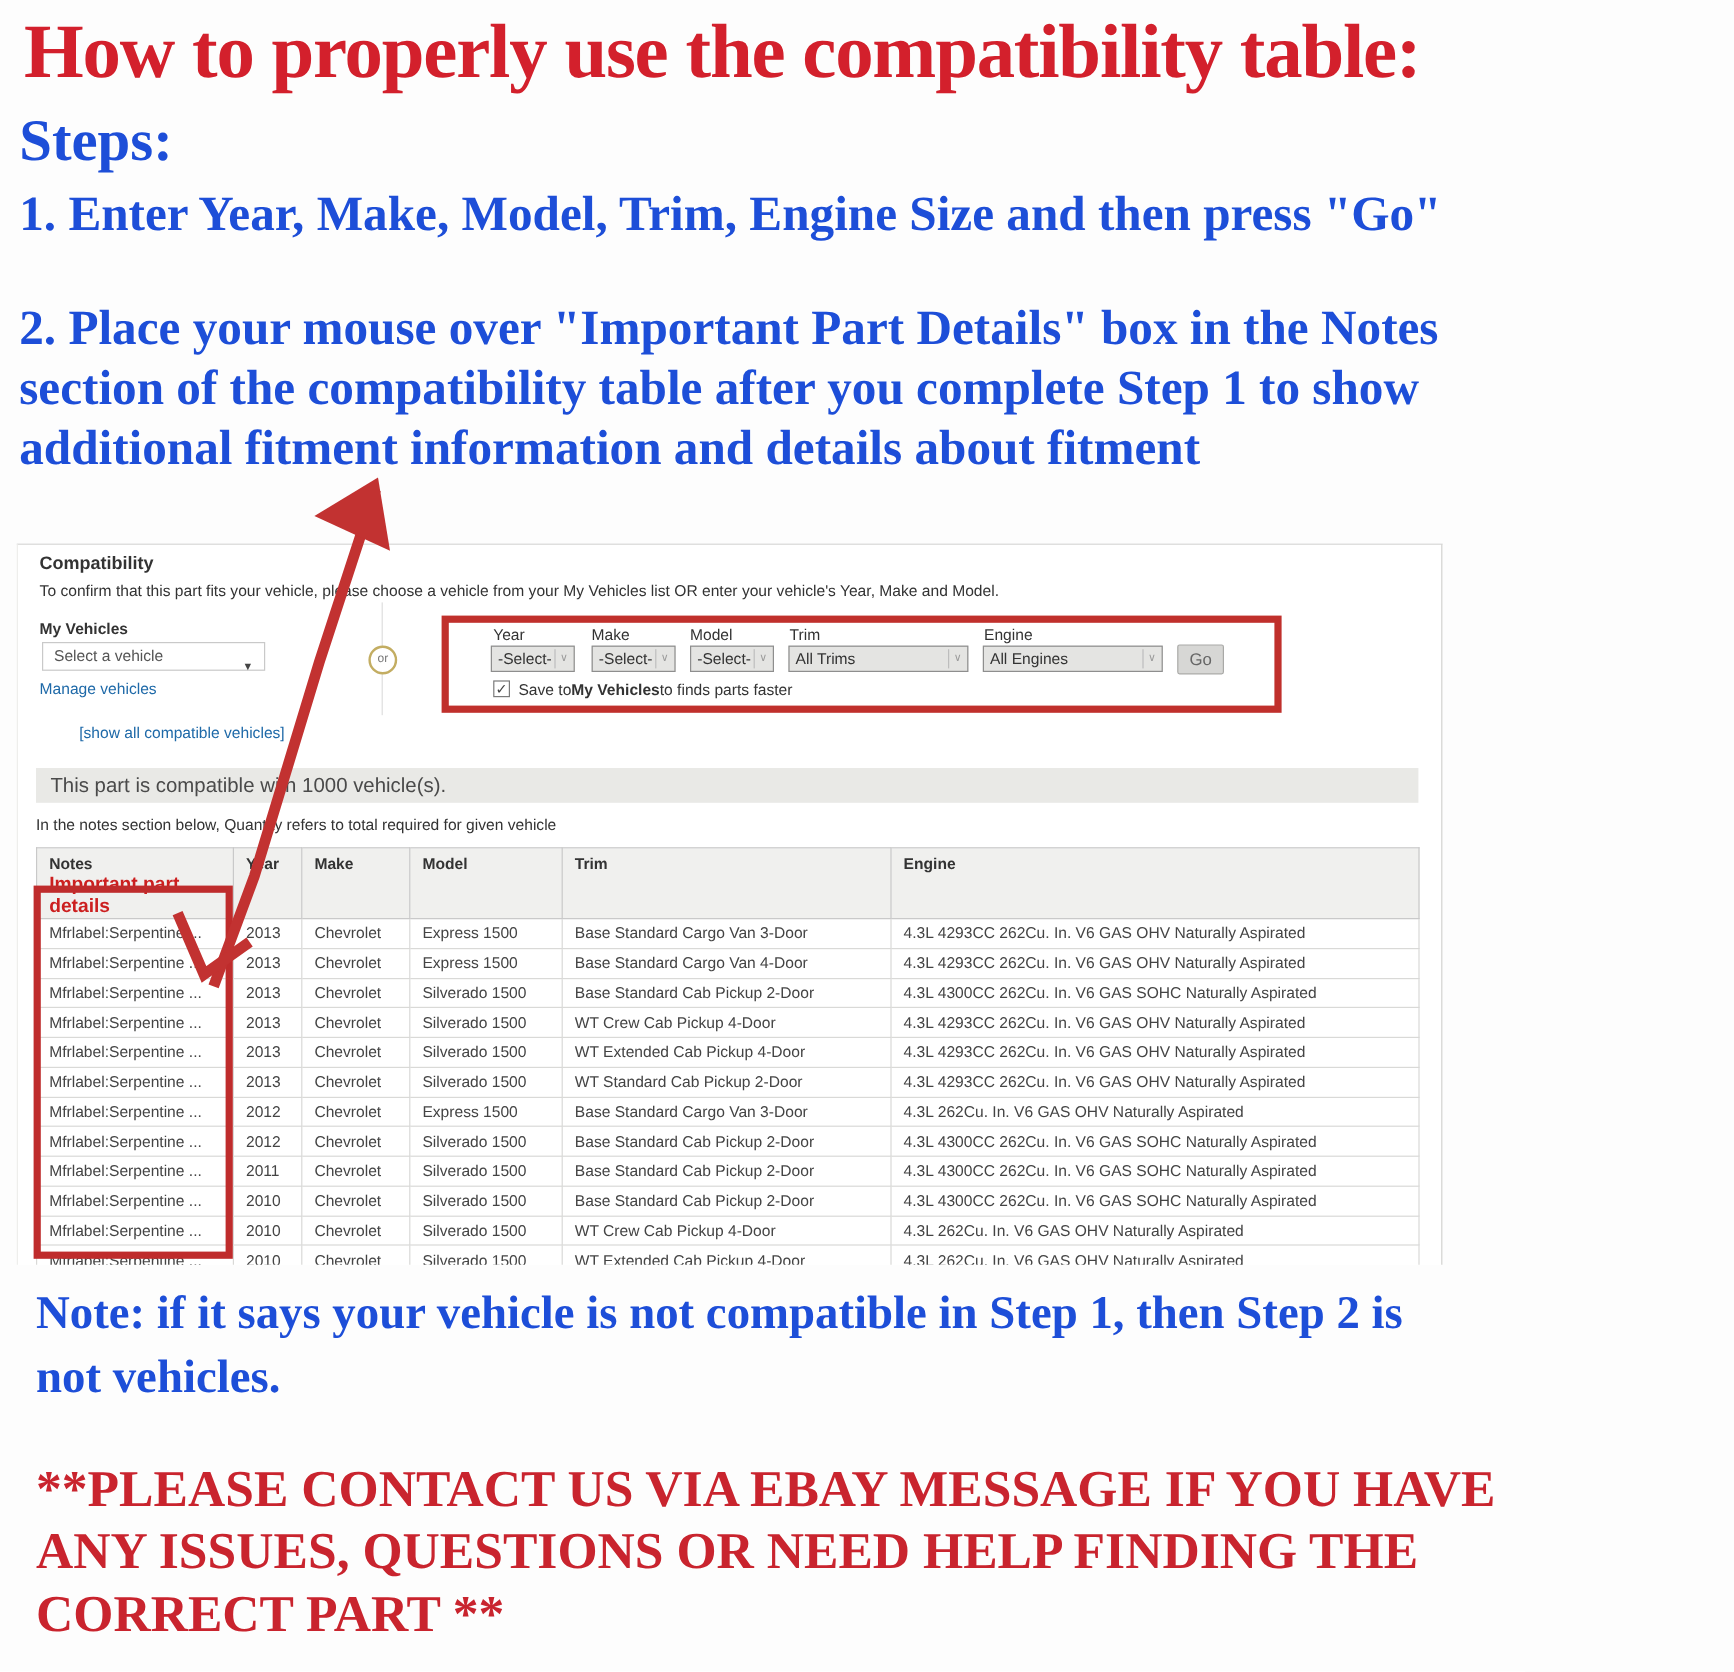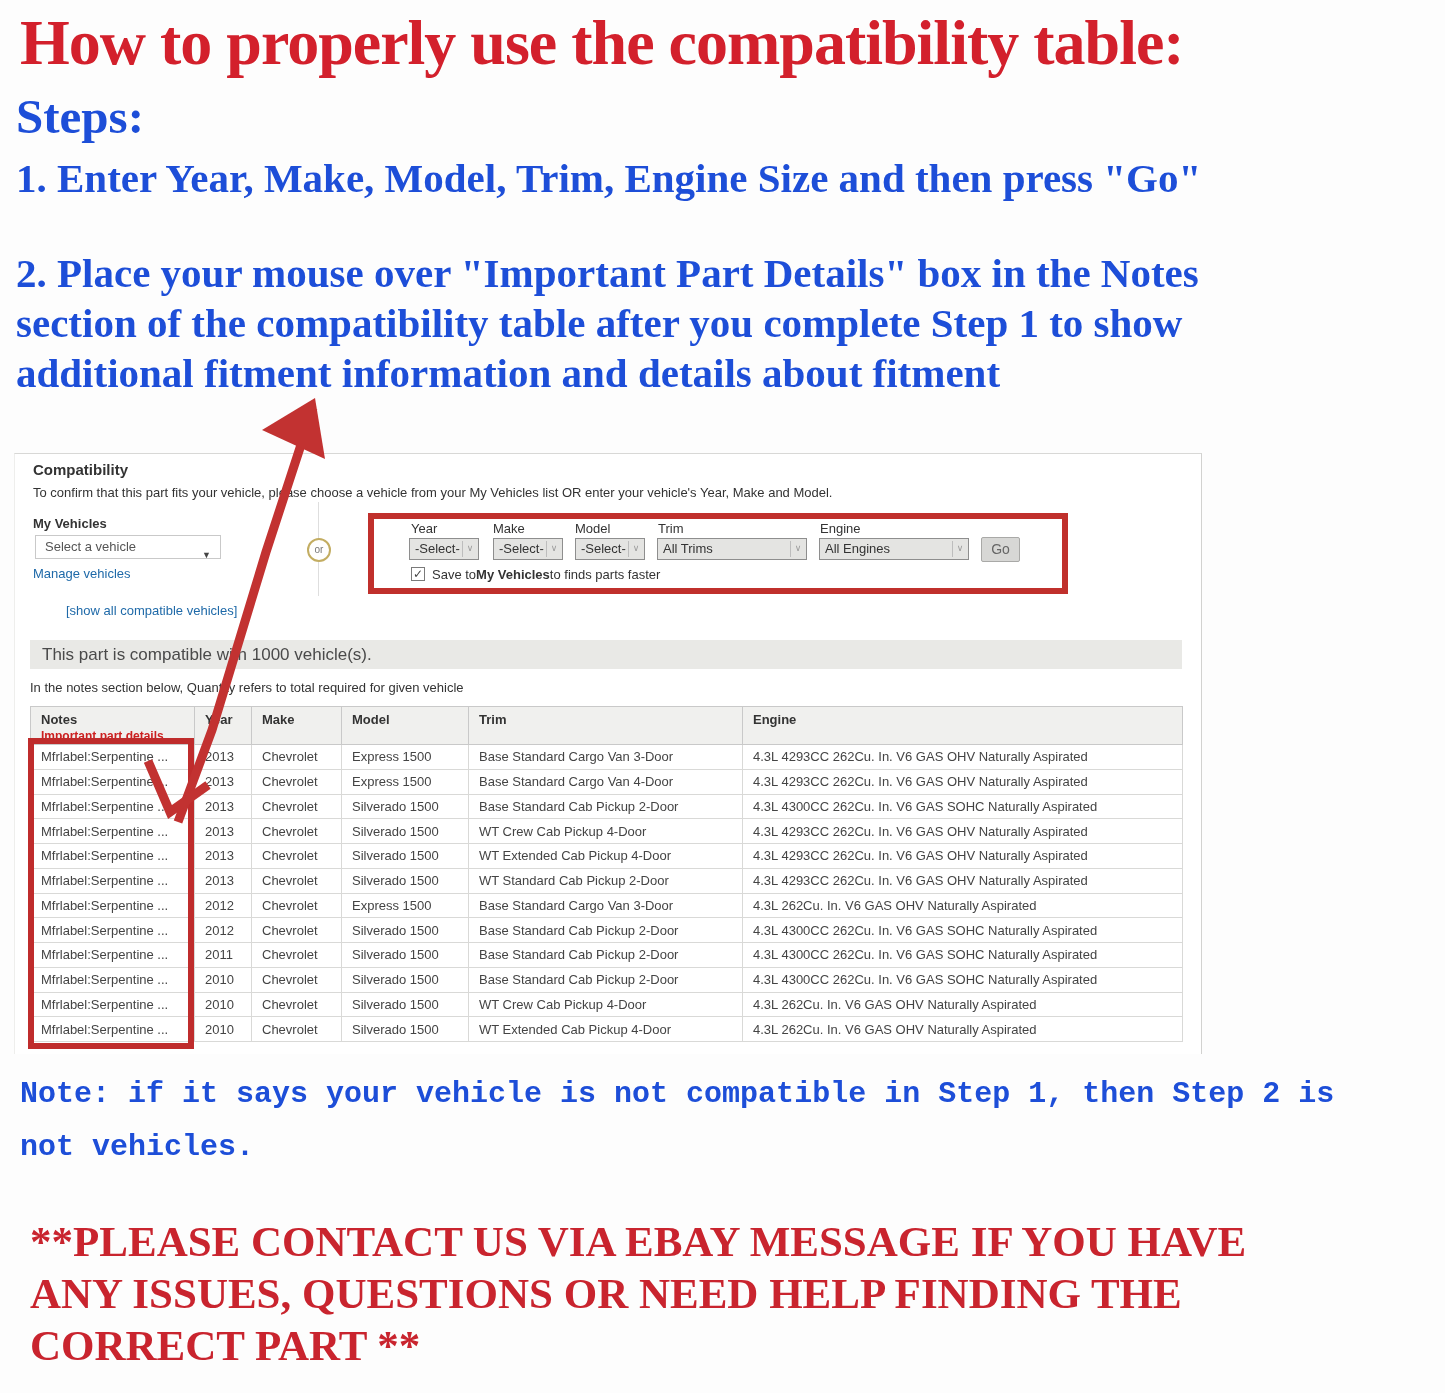--- a/index.html
+++ b/index.html
@@ -6,21 +6,21 @@
   html,body { background:#ffffff; }
   .page { position:relative; width:1445px; height:1393px; background:#fdfdfd; overflow:hidden;
           font-family:"Liberation Sans","DejaVu Sans",sans-serif; }
   .serif { font-family:"Liberation Serif","DejaVu Serif",serif; font-weight:bold; color:#1d4ed8; }
   .abs { position:absolute; }
 
   .headline   { left:20px;  top:6px;    font-size:64px; line-height:74px; letter-spacing:-1px; color:#d3202c; }
   .steps-lbl  { left:16px;  top:88px;   font-size:49px; line-height:58px; }
   .step1      { left:16px;  top:152px;  font-size:41px; line-height:52px; }
   .step2      { left:16px;  top:248px;  font-size:41px; line-height:50px; }
-  .note-txt   { left:20px;  top:1068px; font-size:30px; line-height:53px;font-family:Liberation Mono, monospace; }
+  .note-txt   { left:30px;  top:1068px; font-size:39px; line-height:53px; }
   .contact    { left:30px;  top:1216px; font-size:43px; line-height:52px; color:#c9242e; }
 
   
   .panel { left:14px; top:453px; width:1188px; height:601px; background:#fff;
            border-top:1px solid #d8d8d6; border-right:1px solid #d2d2d0; border-left:1px solid #eeeeec;
            overflow:hidden; }
   .panel .title { left:18px; top:7px; font-size:15px; font-weight:bold; color:#333; }
   .panel .intro { left:18px; top:31px; font-size:13px; color:#333; white-space:nowrap; }
   .myveh-lbl  { left:18px; top:62px; font-size:13px; font-weight:bold; color:#333; }
   .veh-select { left:20px; top:81px; width:186px; height:24px; border:1px solid #c9c9c9; background:#fff;
@@ -43,21 +43,21 @@
   .save-row { left:396px; top:112px; height:16px; font-size:13px; color:#333; display:flex; align-items:center; }
   .cbx { width:14px; height:14px; border:1px solid #7a7a7a; background:#fff; margin-right:7px;
          font-size:12px; line-height:12px; text-align:center; color:#444; cursor:pointer; }
   .banner { left:15px; top:186px; width:1152px; height:29px; background:#e9e9e6; font-size:17px; color:#4a4a4a;
             line-height:29px; padding-left:12px; }
   .hint { left:15px; top:226px; font-size:13px; color:#333; }
   .tbl-wrap { left:15px; top:252px; width:1152px; }
   table.compat { border-collapse:collapse; table-layout:fixed; width:1152px; font-size:13px; color:#444; }
   table.compat th { background:#f0f0ee; border:1px solid #c9c9c9; text-align:left; vertical-align:top;
                     padding:5px 0 0 10px; height:38px; font-size:13px; color:#333; font-weight:bold; }
-  table.compat th .sub { display:block; font-size:12px; color:#cc1f1f; margin-top:2px; }
+  table.compat th .sub { display:block; font-size:16px; color:#cc1f1f; margin-top:2px; }
   table.compat td { border:1px solid #d9d9d7; height:24.75px; padding:0 0 0 10px;
                     white-space:nowrap; overflow:hidden; }
   .notes-box { left:13px; top:284px; width:166px; height:311px; border:6px solid #bf2c2c; z-index:5; pointer-events:none; }
   .arrow-svg { left:0; top:0; z-index:10; pointer-events:none; }
 </style>
 </head>
 <body>
 
 <div class="page">
 

